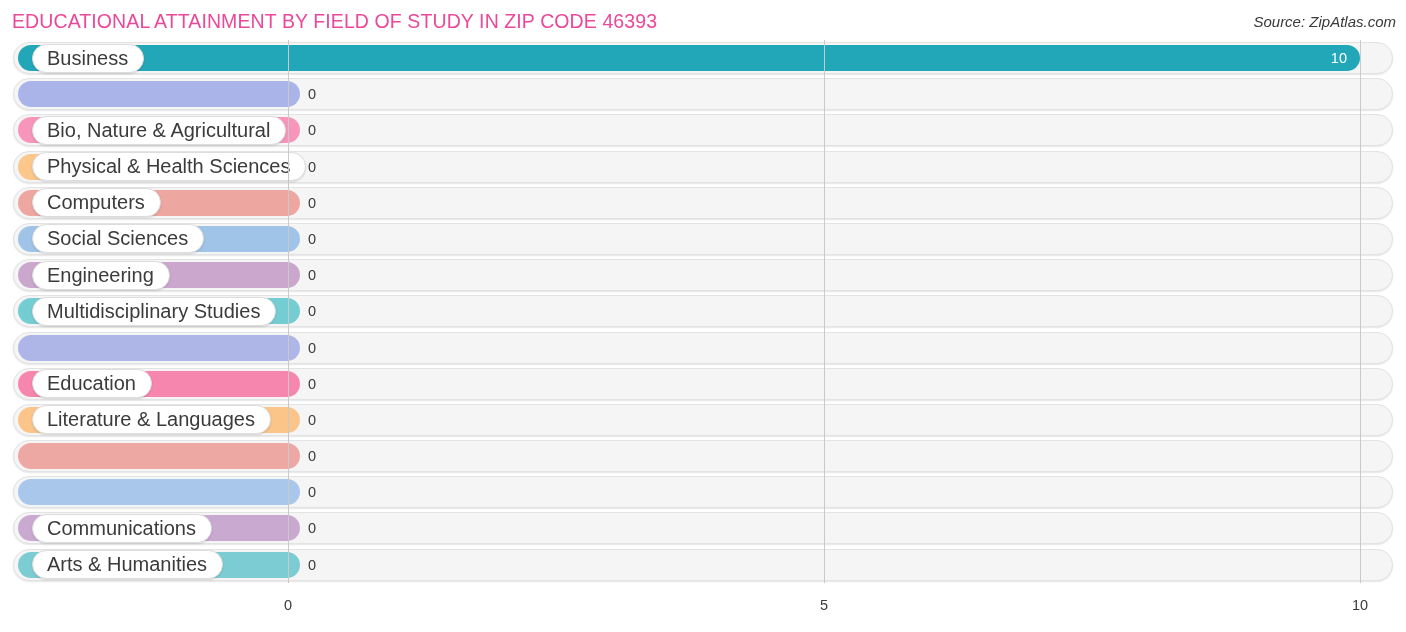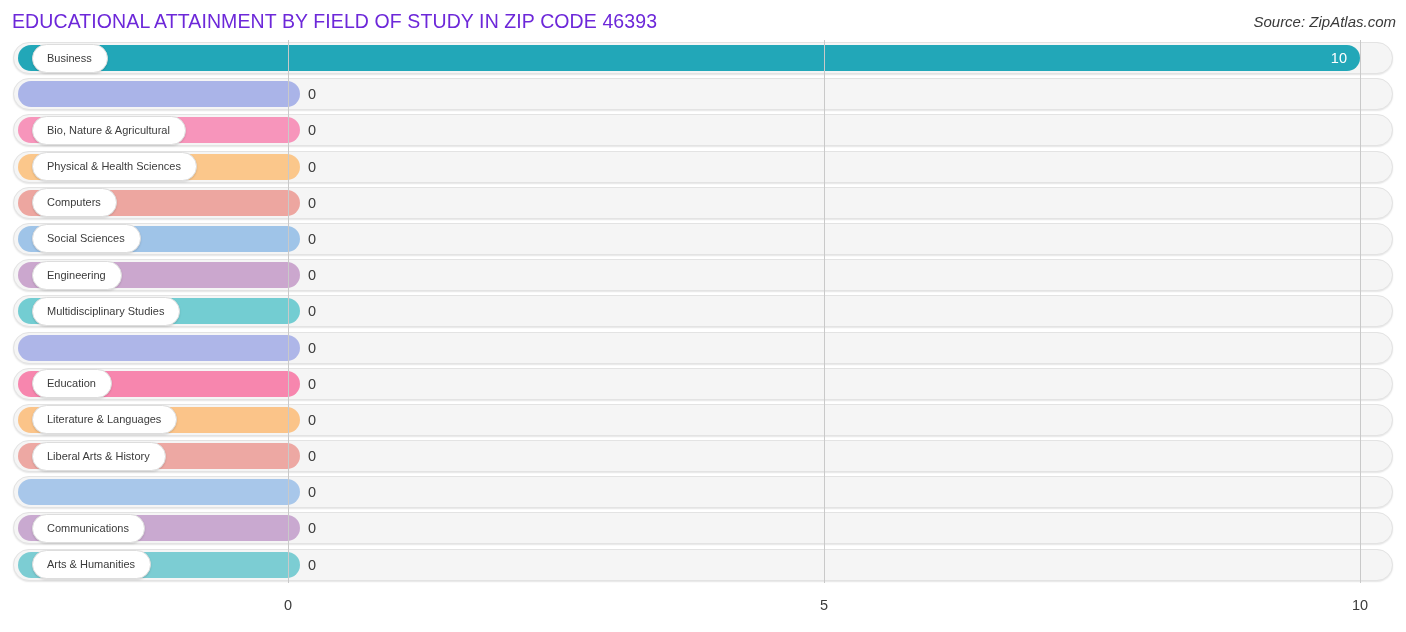--- a/index.html
+++ b/index.html
@@ -24,21 +24,21 @@
     top: 0; left: 0;
     width: 1406px;
     height: 44px;
   }
   #chart-title {
     position: absolute;
     left: 12px;
     top: 10px;
     font-size: 19.5px;
     letter-spacing: 0.1px;
-    color: #6d28d9;
+    color: #ec4899;
     font-weight: 400;
     white-space: nowrap;
   }
   #chart-source {
     position: absolute;
     right: 10px;
     top: 13px;
     font-size: 15px;
     font-style: italic;
     color: #3a3a3a;
@@ -112,21 +112,21 @@
   .label-pill {
     position: absolute;
     left: 32px;
     top: 3.5px;
     height: 29px;
     background: #ffffff;
     border: 1px solid #dddddd;
     border-radius: 15px;
     padding: 0 15px 0 14px;
     line-height: 27px;
-    font-size: 11px;
+    font-size: 20px;
     color: #3b3b3b;
     white-space: nowrap;
     z-index: 4;
     box-shadow: 0 1px 2px rgba(0,0,0,0.13);
   }
   .bar-value-outside {
     position: absolute;
     top: 0;
     height: 36.2px;
     line-height: 36.2px;
@@ -226,21 +226,20 @@
         </div>
         <div class="row" style="top: 0px; padding-left: 20px;">
           <div class="row-track"></div>
           <div class="bar" style="width: 282px; background: rgb(251, 196, 137);"></div>
           <div class="label-pill">Literature &amp; Languages</div>
           <div class="bar-value-outside" style="left: 308px;">0</div>
         </div>
         <div class="row" style="top: 0px;">
           <div class="row-track"></div>
           <div class="bar" style="width: 282px; background: rgb(237, 168, 163);"></div>
-          <div class="label-pill">Liberal Arts &amp; History</div>
           <div class="bar-value-outside" style="left: 308px;">0</div>
         </div>
         <div class="row" style="top: 0px;">
           <div class="row-track"></div>
           <div class="bar" style="width: 282px; background: rgb(168, 199, 234);"></div>
           <div class="bar-value-outside" style="left: 308px;">0</div>
         </div>
         <div class="row" style="top: 0px;">
           <div class="row-track"></div>
           <div class="bar" style="width: 282px; background: rgb(201, 169, 208);"></div>

